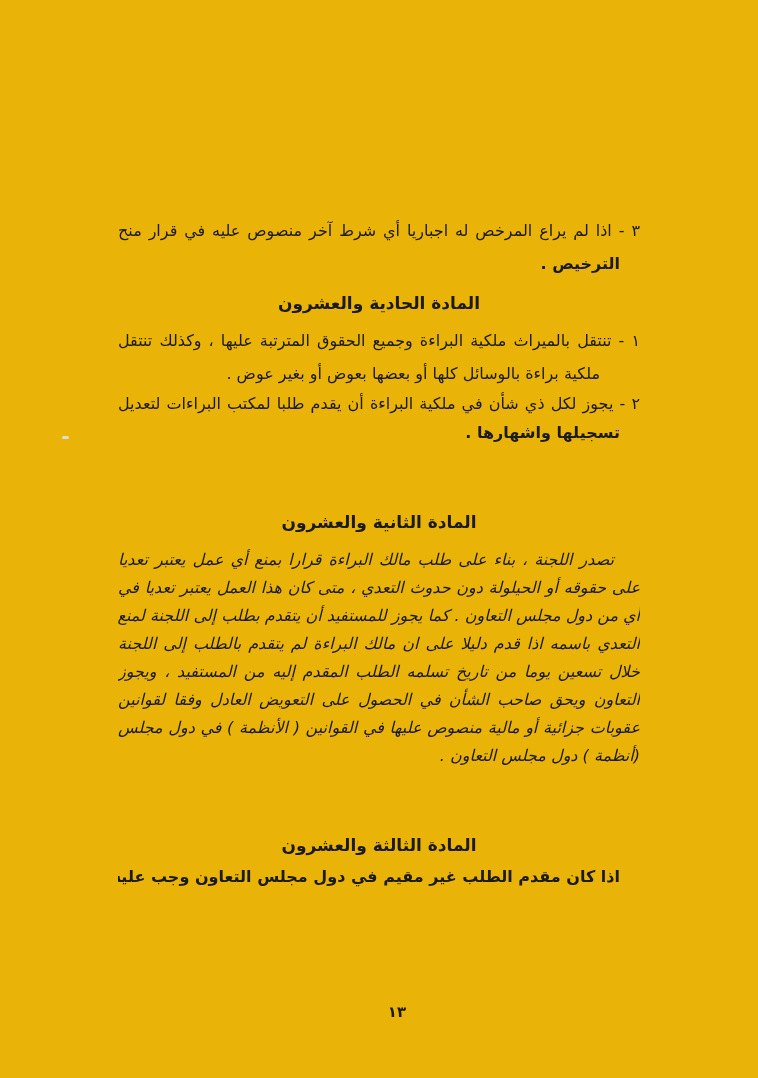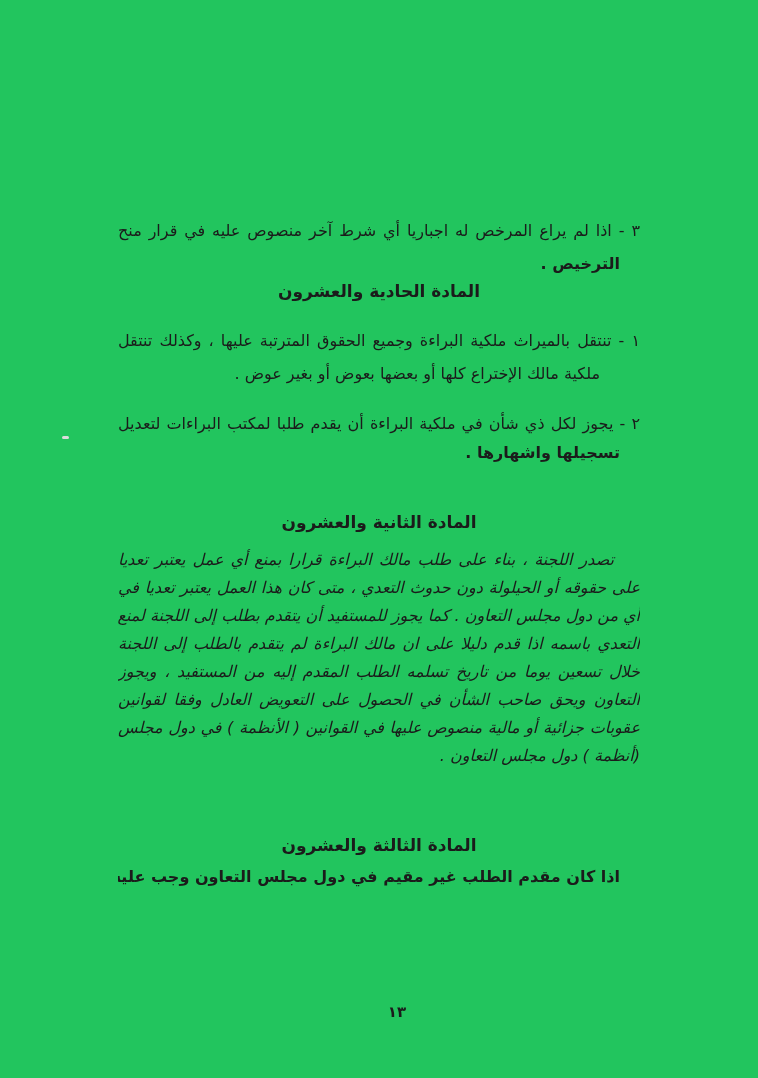--- a/index.html
+++ b/index.html
@@ -1,20 +1,20 @@
 <!DOCTYPE html>
 <html lang="ar"><head>
 <meta charset="utf-8">
 <style>
   html, body { margin: 0; padding: 0; background: #ffffff; }
   .page {
     position: relative;
     width: 758px;
     height: 1078px;
-    background: #22c55e;
+    background: #eab308;
     font-family: "DejaVu Sans", sans-serif;
     color: #1b1b1b;
     overflow: hidden;
   }
   .block {
     position: absolute;
     right: 118px;
     width: 522px;
     direction: rtl;
     unicode-bidi: embed;
@@ -73,28 +73,28 @@
 </head>
 <body>
 
 <div class="page">
 
   <div class="block" style="top: 214px;">
     <div class="line">٣ - اذا لم يراع المرخص له اجباريا أي شرط آخر منصوص عليه في قرار منح</div>
     <div class="line line-end indent-sm">الترخيص .</div>
   </div>
 
-  <div class="heading" style="top: 280px;">المادة الحادية والعشرون</div>
+  <div class="heading" style="top: 292px;">المادة الحادية والعشرون</div>
 
   <div class="block" style="top: 324px;">
     <div class="line">١ - تنتقل بالميراث ملكية البراءة وجميع الحقوق المترتبة عليها ، وكذلك تنتقل</div>
-    <div class="line line-end indent-md">ملكية مالك الإختراع كلها أو بعضها بعوض أو بغير عوض .</div>
+    <div class="line line-end indent-md">ملكية براءة بالوسائل كلها أو بعضها بعوض أو بغير عوض .</div>
   </div>
 
-  <div class="block lh-29" style="top: 409px;">
+  <div class="block lh-29" style="top: 389px;">
     <div class="line">٢ - يجوز لكل ذي شأن في ملكية البراءة أن يقدم طلبا لمكتب البراءات لتعديل</div>
     <div class="line line-end indent-sm">تسجيلها واشهارها .</div>
   </div>
 
   <div class="scan-artifact"></div>
 
   <div class="heading" style="top: 511px;">المادة الثانية والعشرون</div>
 
   <div class="block lh-28" style="top: 546px; font-style: italic;">
     <div class="line indent-first">تصدر اللجنة ، بناء على طلب مالك البراءة قرارا بمنع أي عمل يعتبر تعديا</div>

